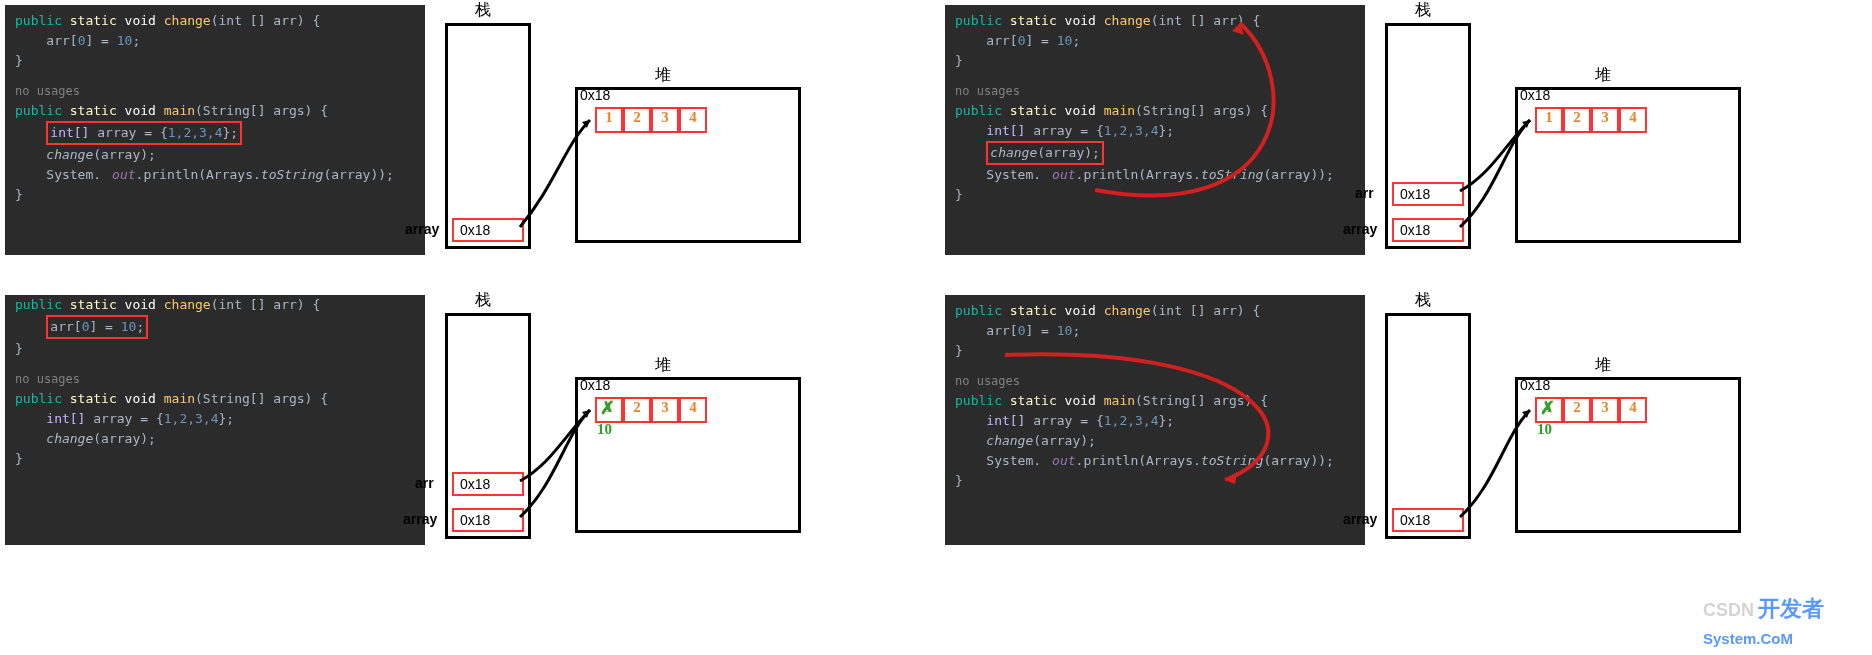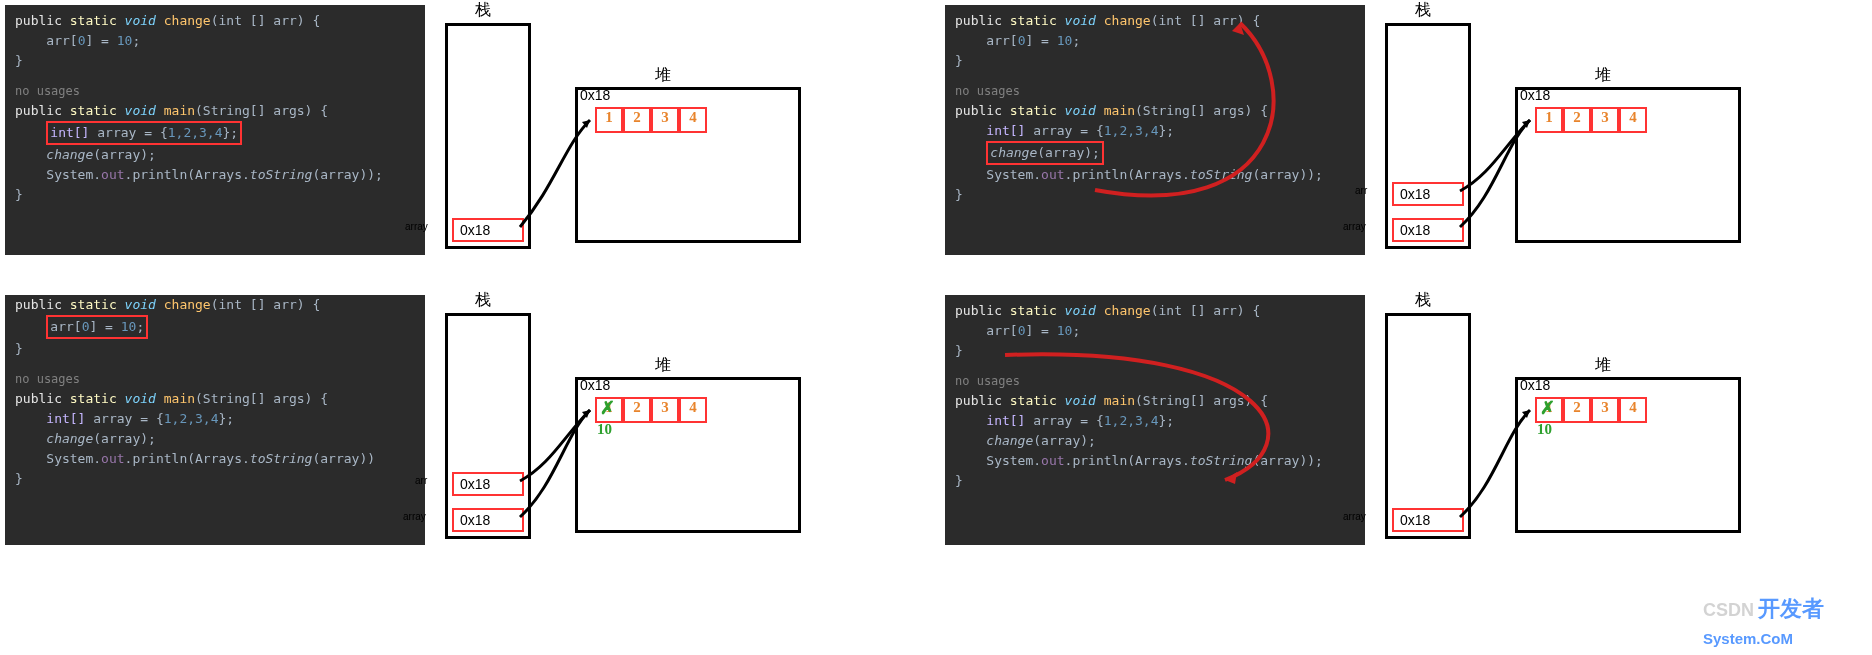--- a/index.html
+++ b/index.html
@@ -24,29 +24,29 @@
   }
   .code-block {
     background: #2b2b2b;
     color: #a9b7c6;
     padding: 6px 10px;
     width: 400px;
     line-height: 20px;
     font-size: 13px;
     position: relative;
   }
-  .kw-public { color: #e5e5e5; }
+  .kw-public { color: #14b8a6; }
   .kw-static { color: #fef9c3; }
-  .kw-void { color: #7dd3fc; font-style: italic; }
+  .kw-void { color: #ffffff; }
   .kw-int { color: #c4b5fd; }
   .fn-name { color: #ffc66d; }
   .param { color: #a9b7c6; }
   .lit { color: #6897bb; }
   .method-italic { font-style: italic; color: #a9b7c6; }
-  .out-italic { color: #9876aa; }
+  .out-italic { font-style: italic; color: #9876aa; margin-left: 11px; }
   .anno { color: #808080; font-size: 12px; }
   .red-box {
     border: 2px solid #ff3333;
     display: inline-block;
     padding: 0 2px;
   }
   .diag {
     position: relative;
     flex: 1;
     height: 250px;
@@ -74,21 +74,22 @@
     padding: 2px 6px;
     font-family: sans-serif;
     font-size: 14px;
     text-align: left;
     background: #fff;
     margin: 2px;
   }
   .var-lbl {
     position: absolute;
     font-family: sans-serif;
-    font-size: 10px;
+    font-size: 14px;
+    font-weight: bold;
   }
   .heap-addr {
     position: absolute;
     font-family: sans-serif;
     font-size: 14px;
   }
   .heap-arr {
     position: absolute;
     display: flex;
   }
@@ -226,21 +227,20 @@
   <div class="panel">
     <div class="code-block" style="padding-top:0">
       <div><span class="kw-public">public</span> <span class="kw-static">static</span> <span class="kw-void">void</span> <span class="fn-name">change</span><span class="param">(int [] arr) {</span></div>
       <div>&nbsp;&nbsp;&nbsp;&nbsp;<span class="red-box"><span>arr[</span><span class="lit">0</span><span>] = </span><span class="lit">10</span><span>;</span></span></div>
       <div>}</div>
       <div style="height:10px"></div>
       <div class="anno">no usages</div>
       <div><span class="kw-public">public</span> <span class="kw-static">static</span> <span class="kw-void">void</span> <span class="fn-name">main</span><span class="param">(String[] args) {</span></div>
       <div>&nbsp;&nbsp;&nbsp;&nbsp;<span class="kw-int">int[]</span><span> array = {</span><span class="lit">1,2,3,4</span><span>};</span></div>
       <div>&nbsp;&nbsp;&nbsp;&nbsp;<span class="method-italic">change</span><span>(array);</span></div>
-      <div>&nbsp;&nbsp;&nbsp;&nbsp;<span>System.</span><span class="out-italic">out</span><span>.println(Arrays.</span><span class="method-italic">toString</span><span>(array))</span></div>
       <div>}</div>
     </div>
     <div class="diag">
       <span class="stack-lbl" style="left:40px;top:-5px">栈</span>
       <div class="stack-box" style="left:10px;top:18px;height:220px">
         <div style="position:absolute;bottom:38px;left:2px;right:2px" class="addr-cell">0x18</div>
         <div style="position:absolute;bottom:2px;left:2px;right:2px" class="addr-cell">0x18</div>
       </div>
       <span class="var-lbl" style="left:-20px;top:180px">arr</span>
       <span class="var-lbl" style="left:-32px;top:216px">array</span>

